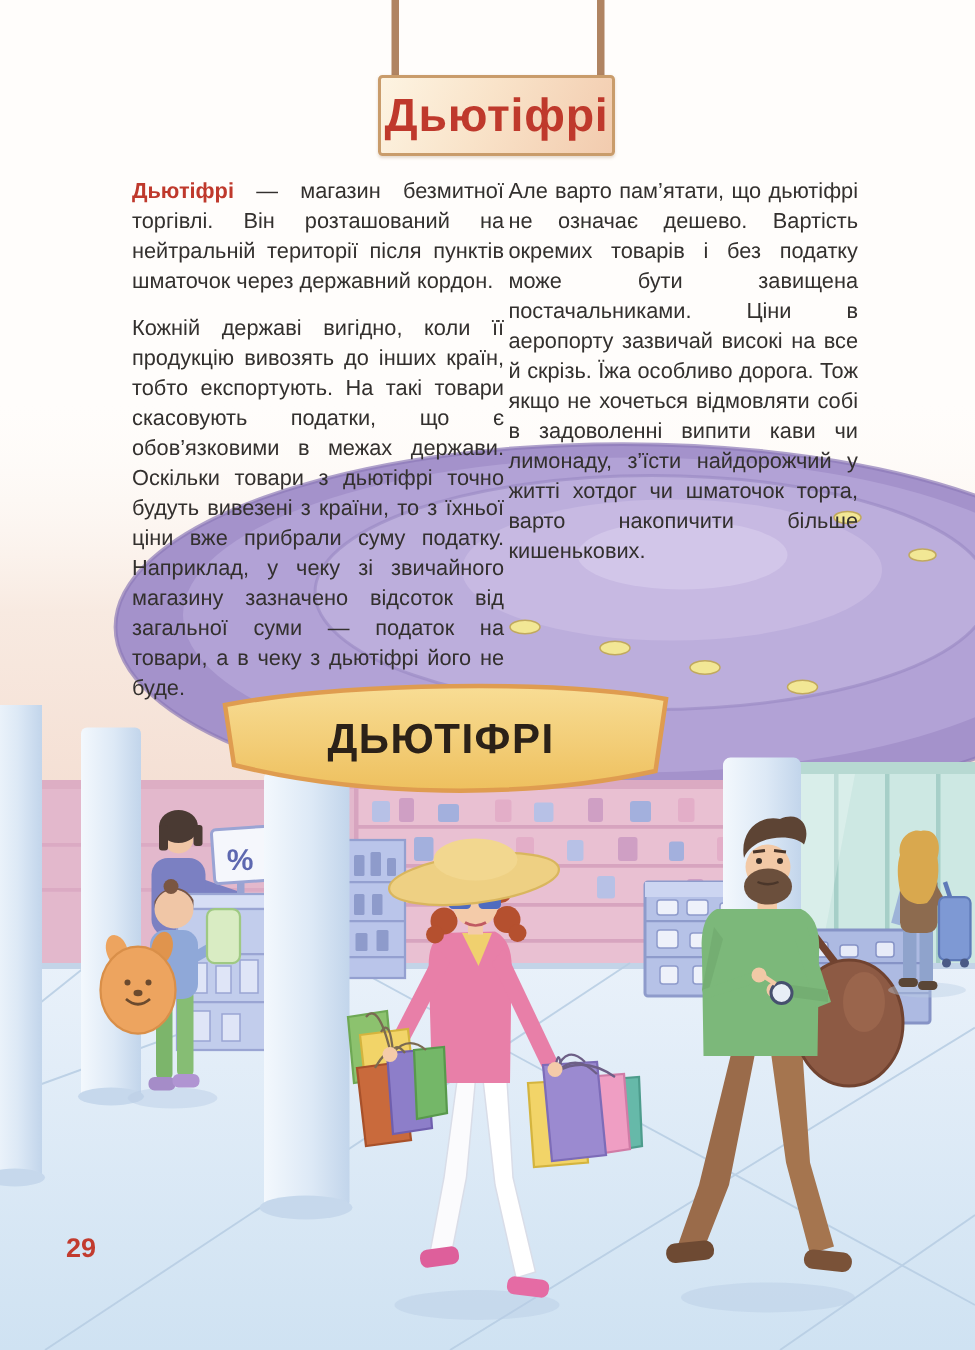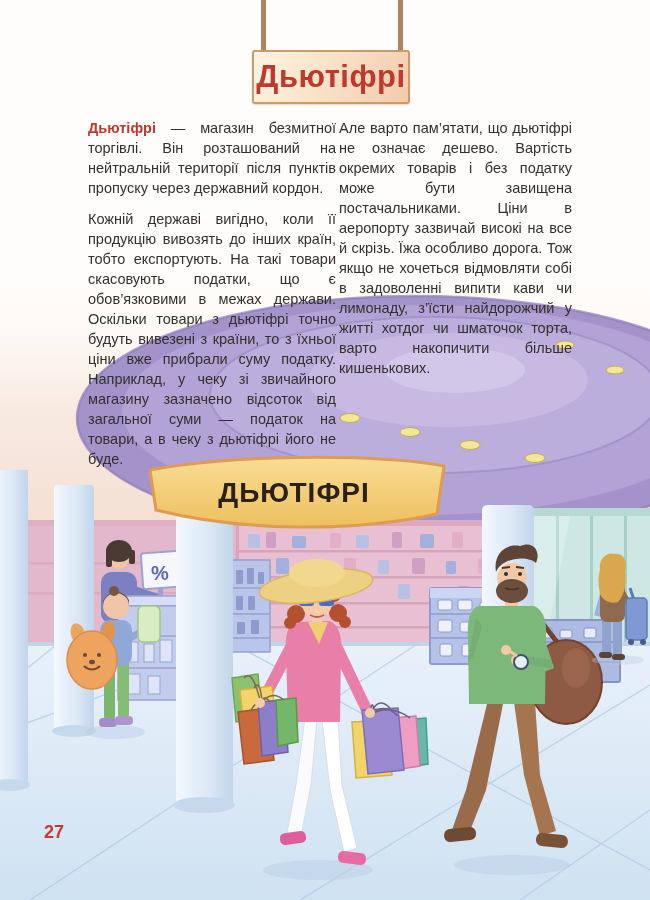--- a/index.html
+++ b/index.html
@@ -381,22 +381,22 @@
 
   <div>
     <div class="post post-l"></div>
     <div class="post post-r"></div>
     <div class="plate">
       <span>Дьютіфрі</span>
     </div>
   </div>
 
   <div class="col col-left">
-    <p><strong class="lead">Дьютіфрі</strong><span> — магазин безмитної торгівлі. Він розташований на нейтральній території після пунктів пропуску через державний кордон.</span></p>
+    <p><strong class="lead">Дьютіфрі</strong><span> — магазин безмитної торгівлі. Він розташований на нейтральній території після пунктів шматочок через державний кордон.</span></p>
     <p>Кожній державі вигідно, коли її продукцію вивозять до інших країн, тобто експортують. На такі товари скасовують податки, що є обов’язковими в межах держави. Оскільки товари з дьютіфрі точно будуть вивезені з країни, то з їхньої ціни вже прибрали суму податку. Наприклад, у чеку зі звичайного магазину зазначено відсоток від загальної суми — податок на товари, а в чеку з дьютіфрі його не буде.</p>
   </div>
 
   <div class="col col-right">
     <p>Але варто пам’ятати, що дьютіфрі не означає дешево. Вартість окремих товарів і без податку може бути завищена постачальниками. Ціни в аеропорту зазвичай високі на все й скрізь. Їжа особливо дорога. Тож якщо не хочеться відмовляти собі в задоволенні випити кави чи лимонаду, з’їсти найдорожчий у житті хотдог чи шматочок торта, варто накопичити більше кишенькових.</p>
   </div>
 
-  <div class="page-number">27</div>
+  <div class="page-number">29</div>
 </div>
 
 </body></html>

